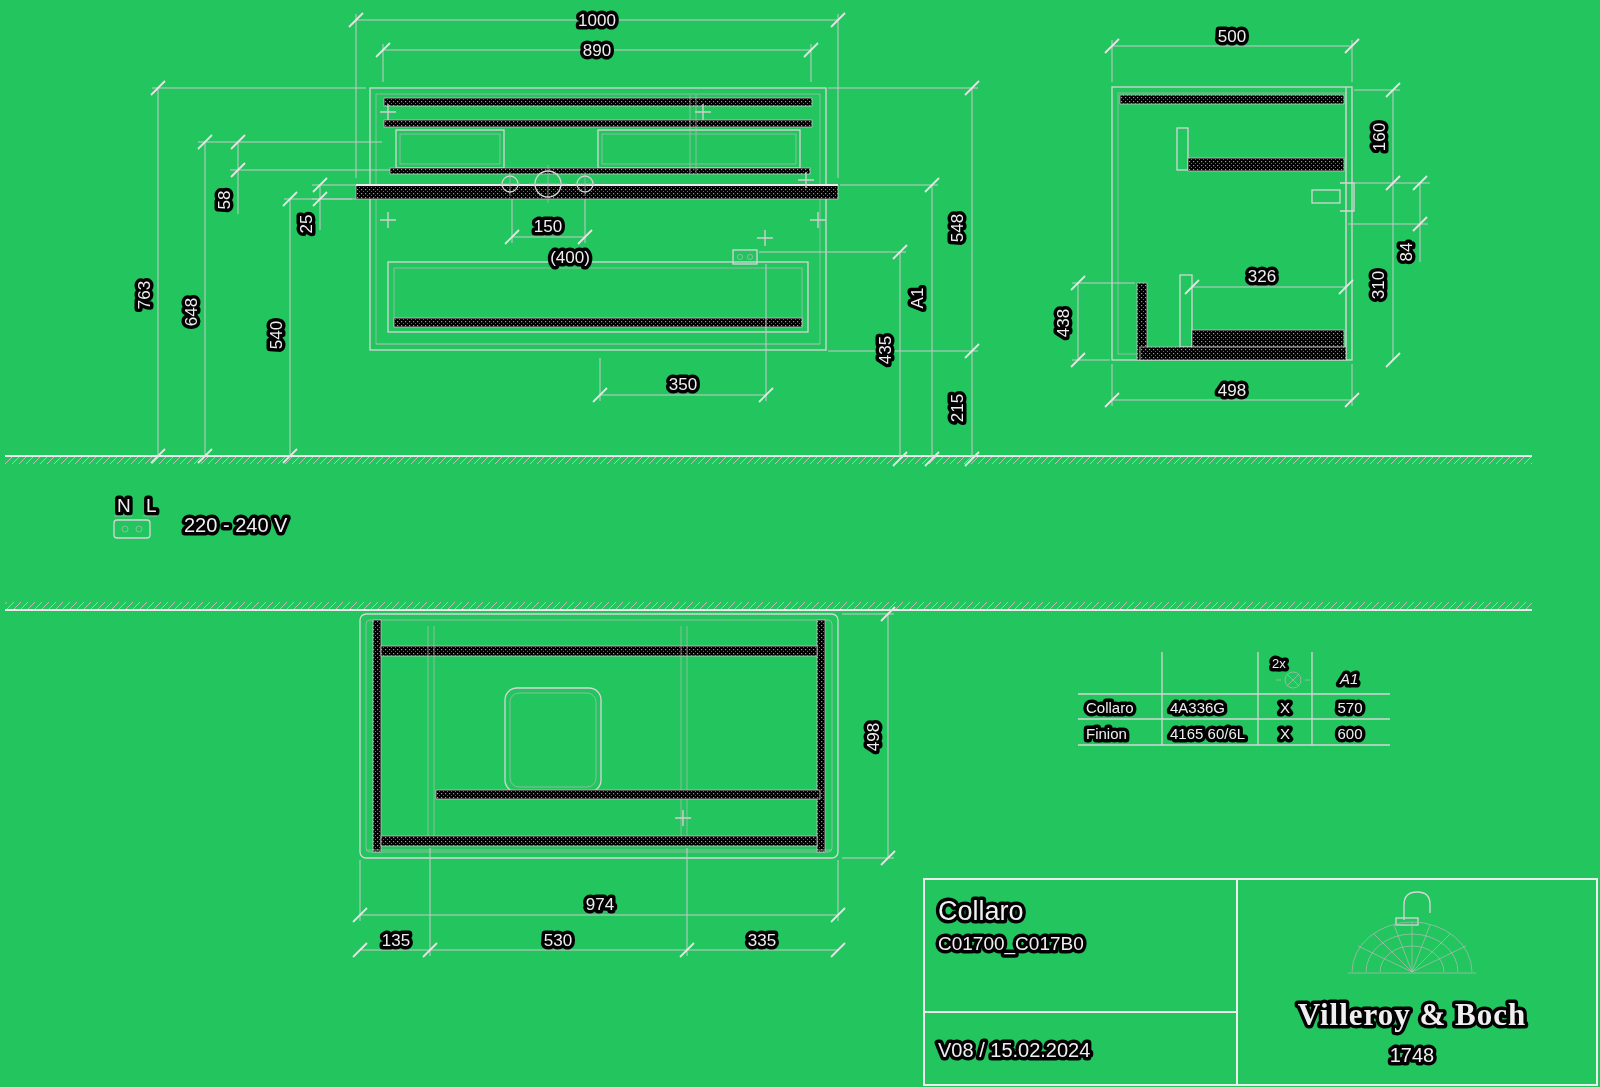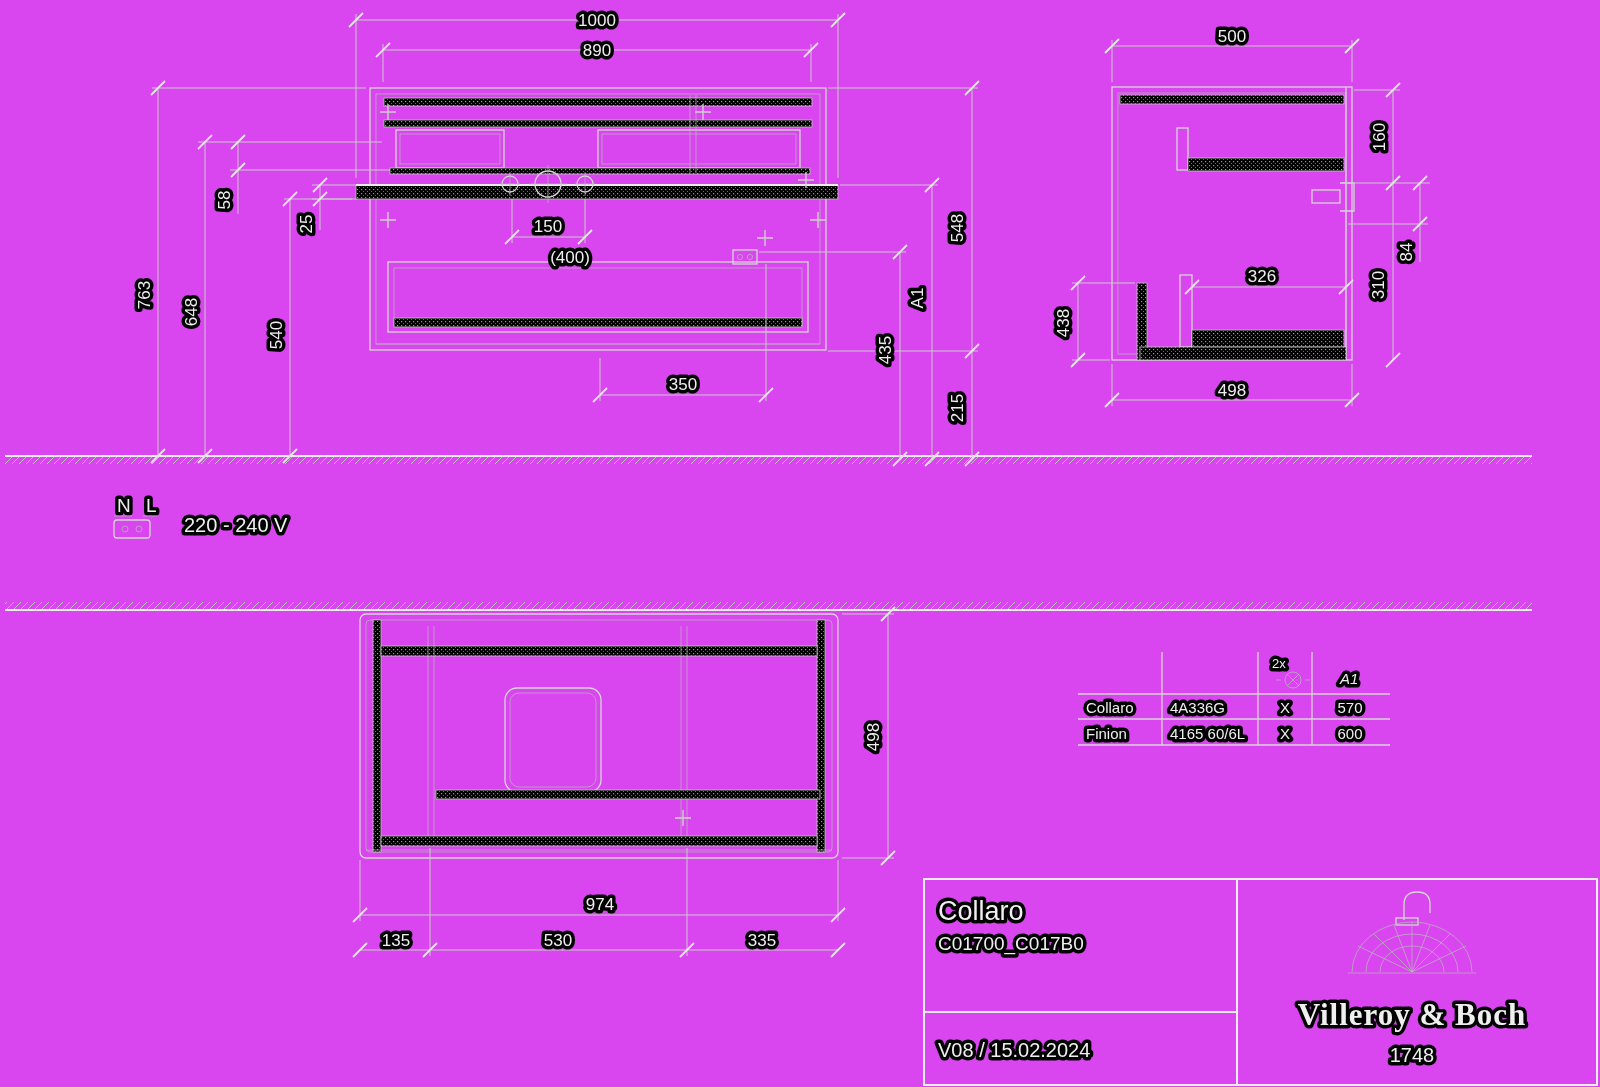--- a/index.html
+++ b/index.html
@@ -1,16 +1,16 @@
 <!DOCTYPE html>
 <html><head>
 <meta charset="utf-8">
 <style>
   html,body{margin:0;padding:0;background:#000;}
-  .sheet{width:1600px;height:1087px;background:#d946ef;position:relative;overflow:hidden;}
+  .sheet{width:1600px;height:1087px;background:#22c55e;position:relative;overflow:hidden;}
   svg{display:block;}
   .ln{stroke:#d6d6d6;fill:none;stroke-width:1.3;}
   .ln2{stroke:#ececec;fill:none;stroke-width:2;}
   .thin{stroke:#b9b9b9;fill:none;stroke-width:.7;}
   .dim{stroke:#c9c9c9;fill:none;stroke-width:1;}
   .st{stroke:#c2c2c2;stroke-width:.8;}
   text{fill:#efefef;font-family:"Liberation Sans",sans-serif;font-size:17px;
        paint-order:stroke;stroke:#000;stroke-width:7px;stroke-linejoin:round;}
   .t15{font-size:15px;} .t13{font-size:13px;} .t19{font-size:19px;}
   .t20{font-size:20px;} .t27{font-size:27px;}

